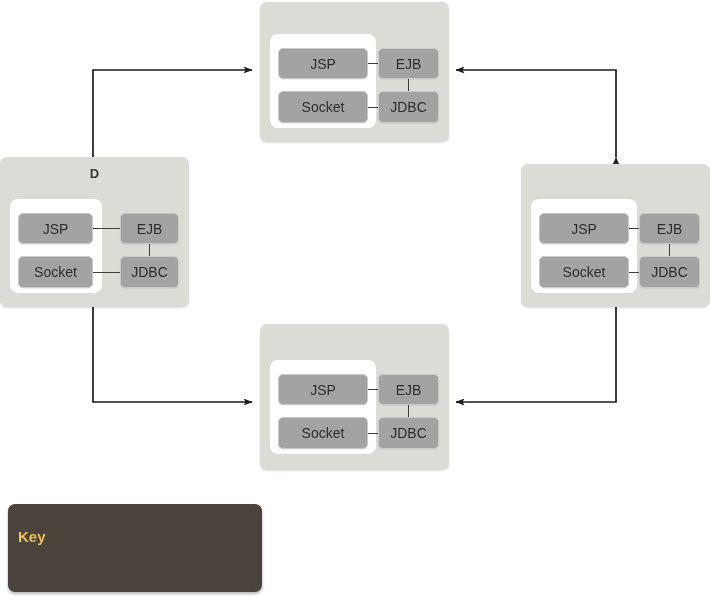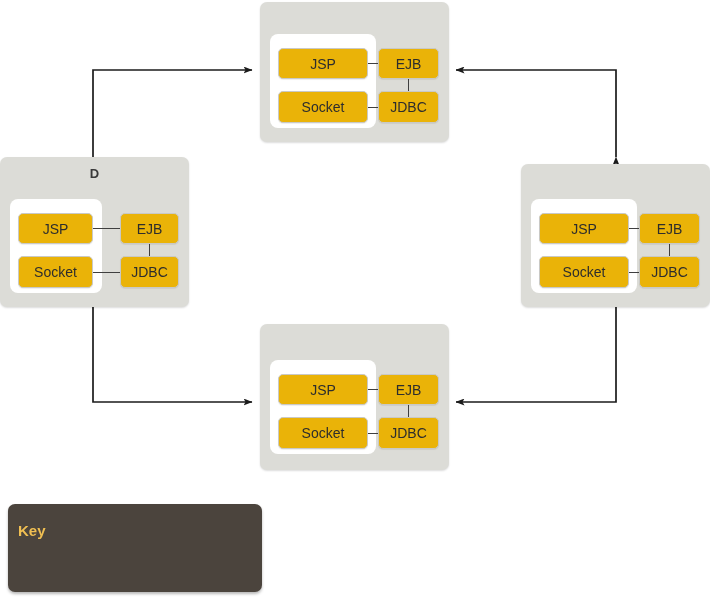--- a/index.html
+++ b/index.html
@@ -57,21 +57,21 @@
   .inner-white {
     position: absolute;
     background: #ffffff;
     border-radius: 8px;
     box-sizing: border-box;
   }
 
   
   .comp {
     position: absolute;
-    background: #eab308;
+    background: #a3a3a3;
     border: 1px solid #c9c9c6;
     border-radius: 5px;
     box-sizing: border-box;
     display: flex;
     align-items: center;
     justify-content: center;
     font-size: 14px;
     color: #2d2d2d;
     box-shadow: 0 1px 1px rgba(0,0,0,0.07);
   }
@@ -96,21 +96,21 @@
     width: 254px;
     height: 88px;
     background: #4b443d;
     border-radius: 7px;
     box-shadow: 0 2px 3px rgba(0,0,0,0.28);
     box-sizing: border-box;
   }
   #key-title {
     position: absolute;
     left: 10px;
-    top: 18px;
+    top: 24px;
     font-size: 15px;
     font-weight: bold;
     color: #f0bf52;
   }
   #key-row {
     position: absolute;
     left: 16px;
     top: 40px;
     width: 222px;
     height: 33px;

